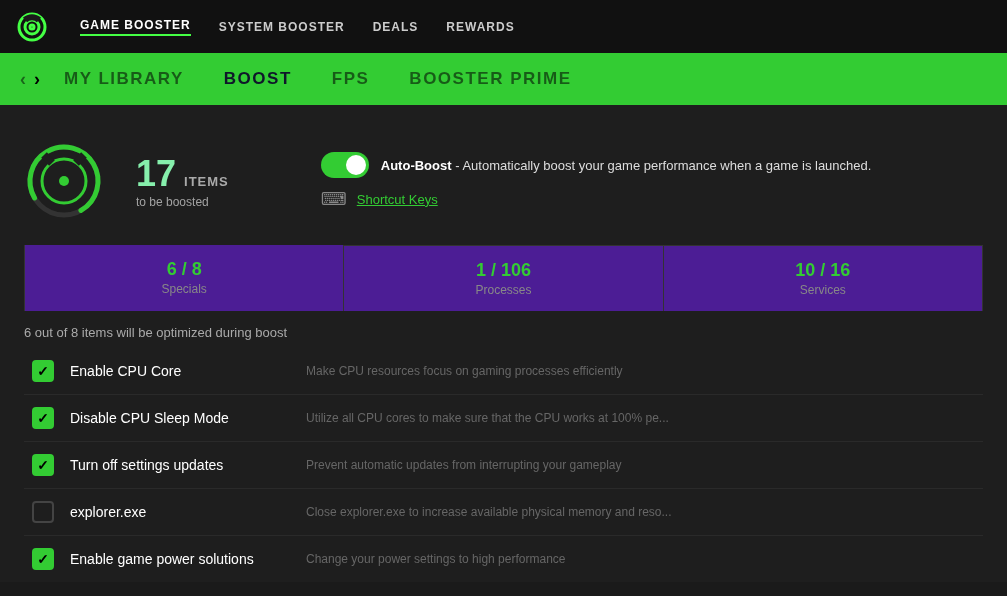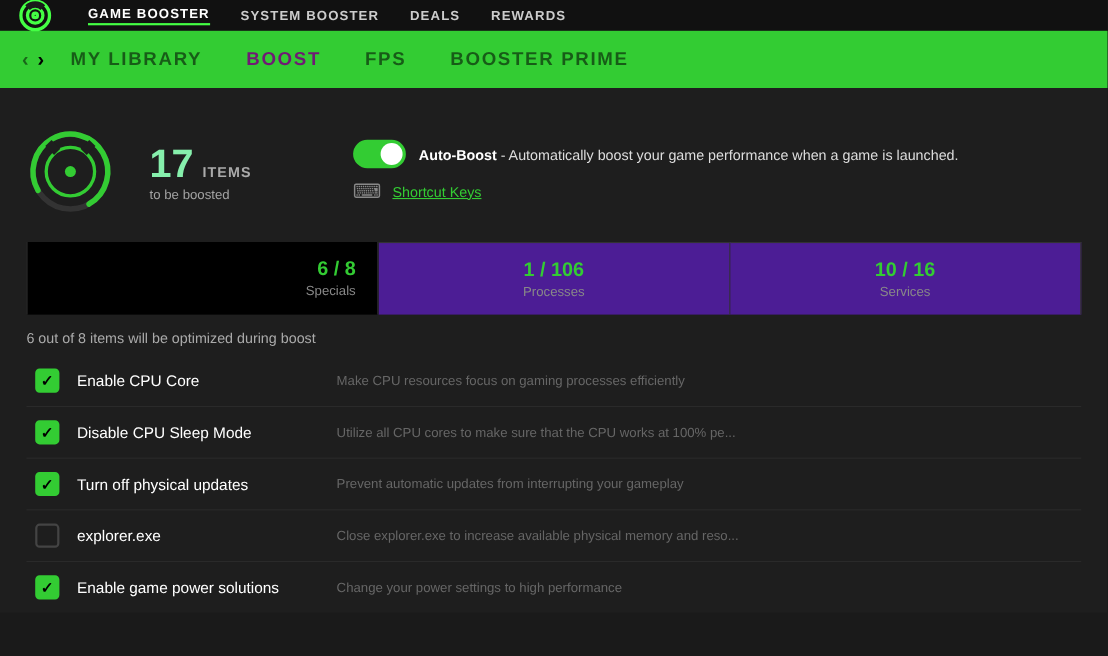--- a/index.html
+++ b/index.html
@@ -10,21 +10,21 @@
       font-family: 'Segoe UI', Arial, sans-serif;
       color: #fff;
       overflow: hidden;
     }
 
     
     .top-nav {
       background: #111;
       display: flex;
       align-items: center;
-      height: 28px;
+      height: 53px;
       padding: 0 16px;
       gap: 32px;
     }
     .top-nav .logo {
       width: 32px;
       height: 32px;
       display: flex;
       align-items: center;
       justify-content: center;
     }
@@ -75,21 +75,21 @@
     }
     .sub-nav-link {
       font-size: 17px;
       font-weight: 700;
       letter-spacing: 1.5px;
       color: rgba(0,0,0,0.55);
       text-transform: uppercase;
       cursor: pointer;
     }
     .sub-nav-link.active {
-      color: #701a75;
+      color: #0f172a;
     }
 
     
     .main-content {
       background: #1e1e1e;
       padding: 20px 24px 0;
     }
 
     
     .stats-bar {
@@ -194,24 +194,23 @@
       flex: 1;
       padding: 14px 20px;
       cursor: pointer;
       text-align: center;
       background: #4c1d95;
       border-top: 1px solid #333;
       border-right: 1px solid #333;
     }
     .tab:first-child { border-left: 1px solid #333; }
     .tab.active {
-      background: #000000;
+      background: #4c1d95;
       border-top: none;
       position: relative;
-      text-align: right;
     }
     .tab.active::after {
       content: '';
       position: absolute;
       bottom: 0; left: 0; right: 0;
       height: 2px;
     }
     .tab-count {
       font-size: 18px;
       font-weight: 700;
@@ -371,21 +370,21 @@
         <div class="item-name">Enable CPU Core</div>
         <div class="item-desc">Make CPU resources focus on gaming processes efficiently</div>
       </div>
       <div class="item-row">
         <div class="checkbox checked"></div>
         <div class="item-name">Disable CPU Sleep Mode</div>
         <div class="item-desc">Utilize all CPU cores to make sure that the CPU works at 100% pe...</div>
       </div>
       <div class="item-row">
         <div class="checkbox checked"></div>
-        <div class="item-name">Turn off physical updates</div>
+        <div class="item-name">Turn off settings updates</div>
         <div class="item-desc">Prevent automatic updates from interrupting your gameplay</div>
       </div>
       <div class="item-row">
         <div class="checkbox"></div>
         <div class="item-name">explorer.exe</div>
         <div class="item-desc">Close explorer.exe to increase available physical memory and reso...</div>
       </div>
       <div class="item-row">
         <div class="checkbox checked"></div>
         <div class="item-name">Enable game power solutions</div>

